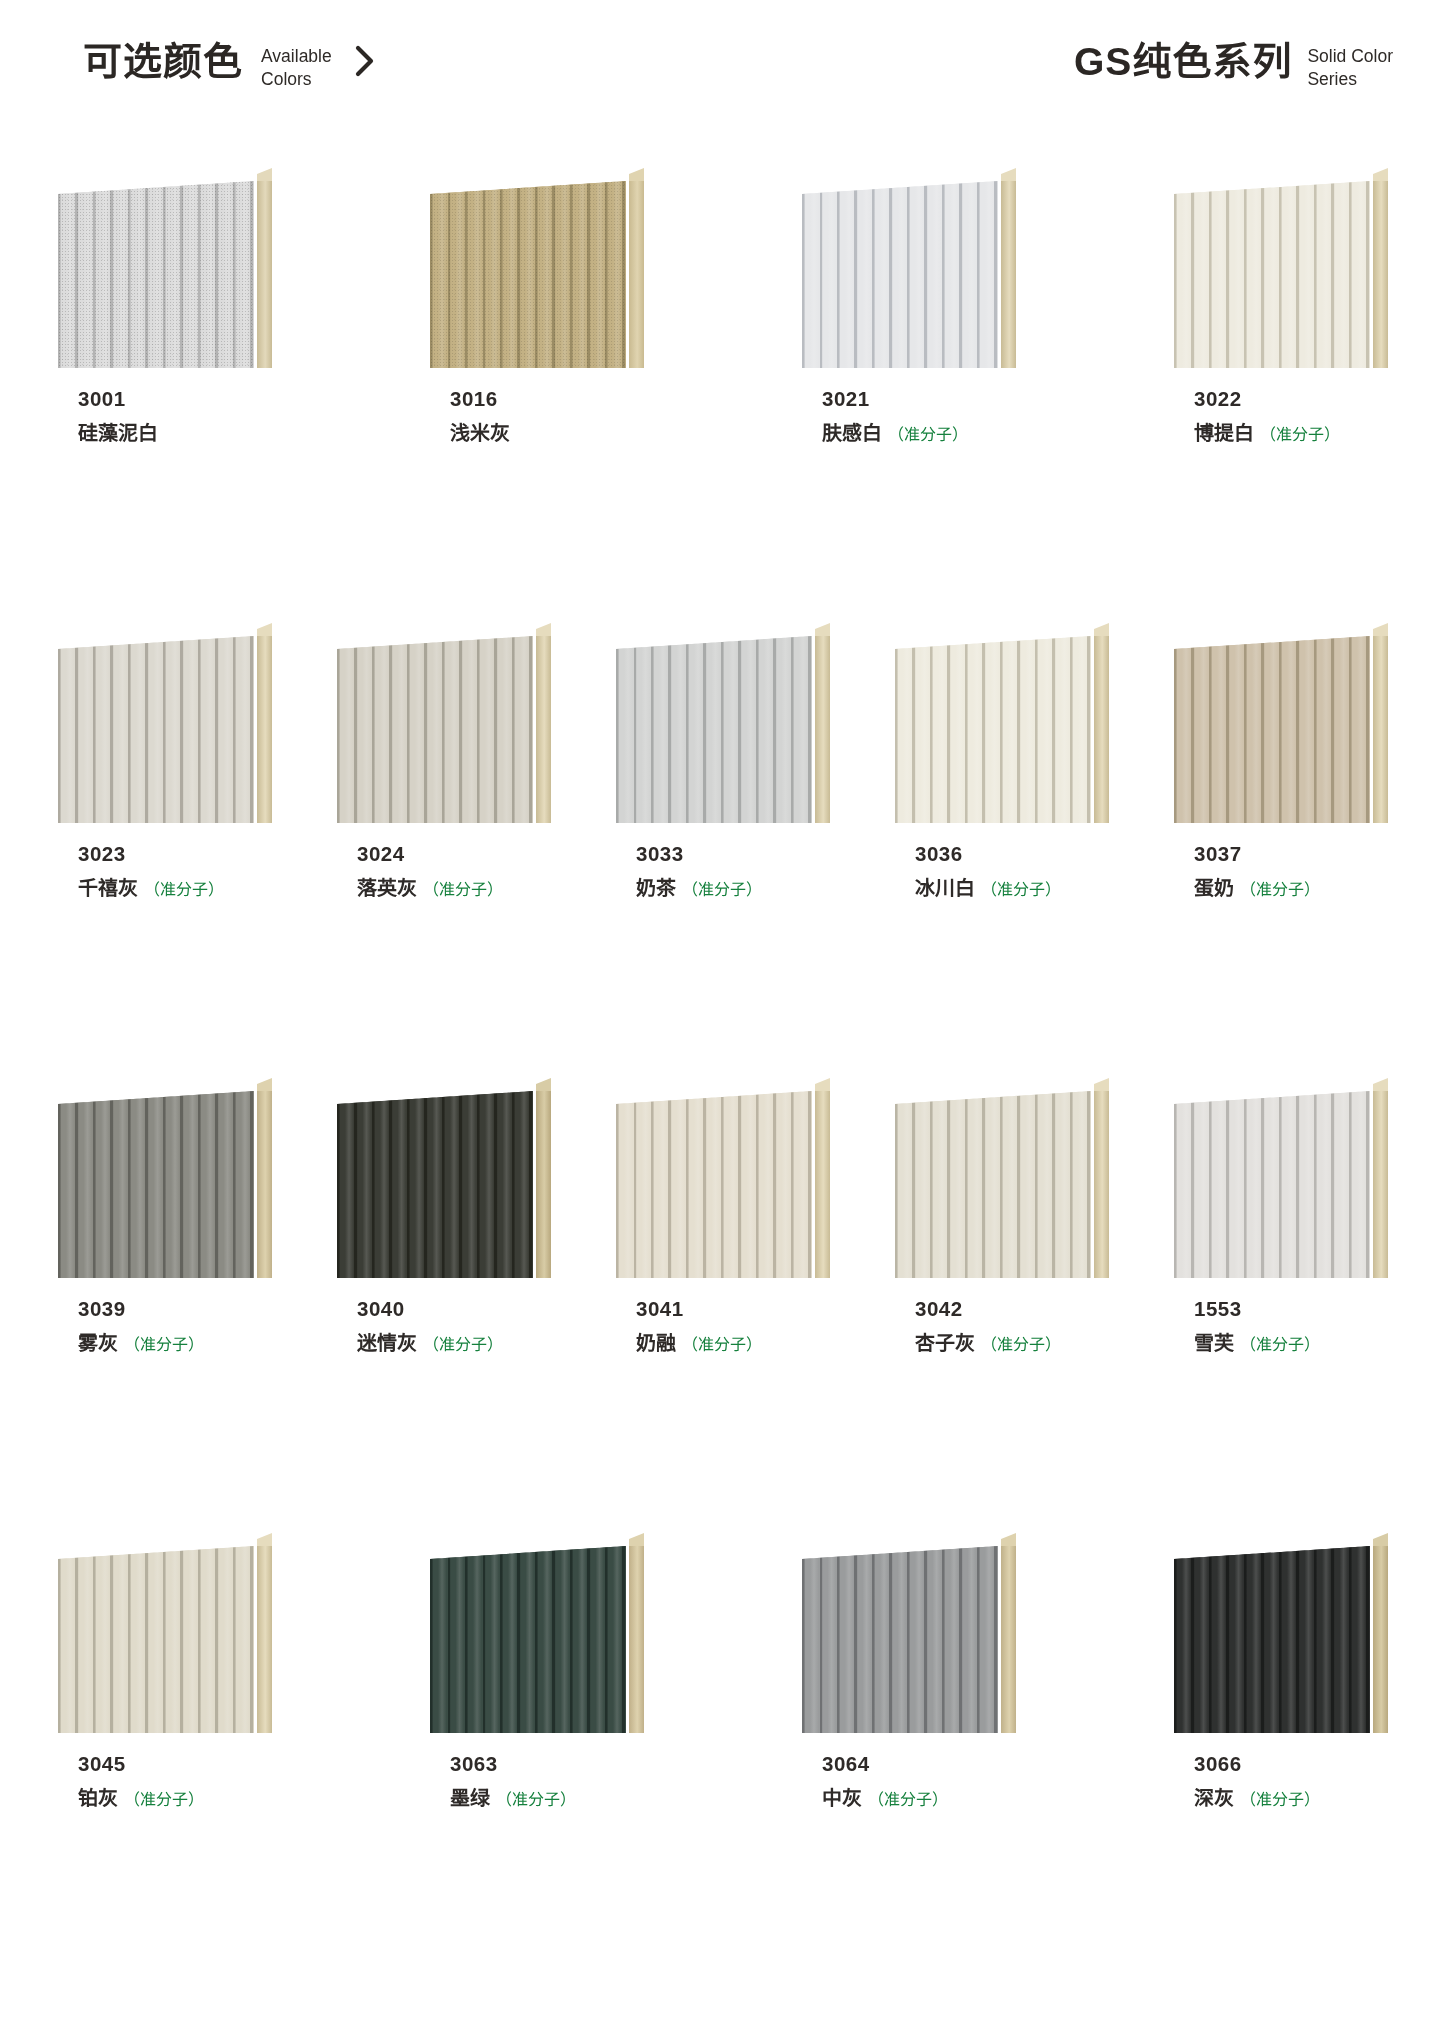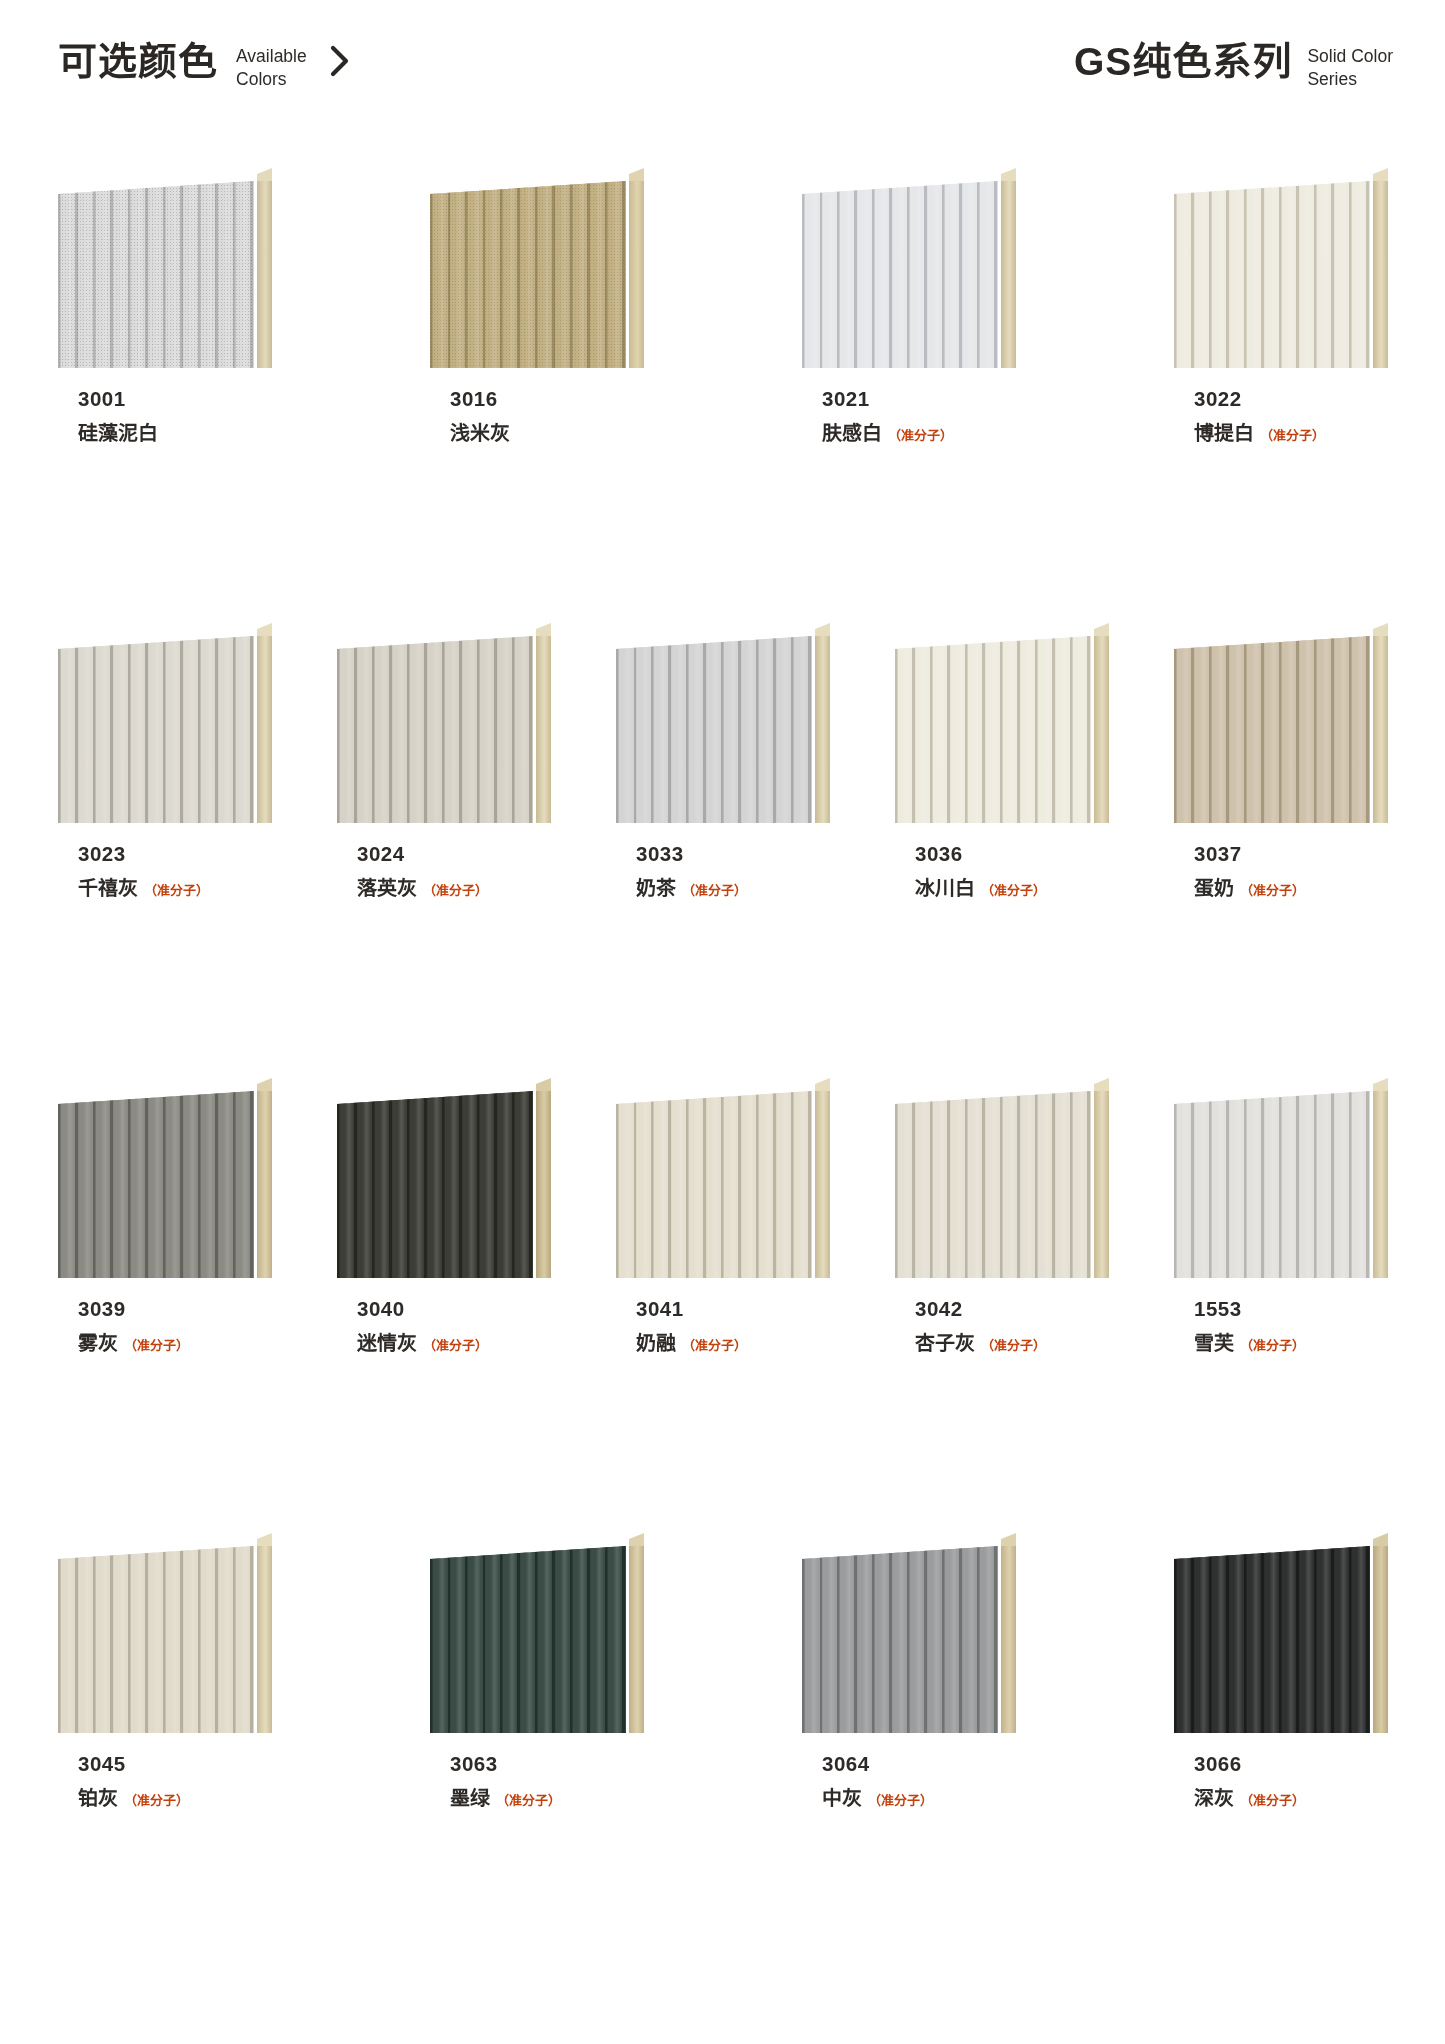--- a/index.html
+++ b/index.html
@@ -15,21 +15,21 @@
 
   
   .header {
     position:absolute; top:0; left:0; right:0; height:140px;
     display:flex; align-items:flex-start; justify-content:space-between;
     padding:42px 52px 0 58px;
   }
   .hdr-left, .hdr-right { display:flex; align-items:flex-start; }
   .hdr-cn {
     font-size:39px; font-weight:bold; letter-spacing:1px;
-    color:#2b2724; line-height:1.0; white-space:nowrap;
+    color:#2b2724; line-height:1.0; white-space:nowrap;margin-left:25px;
   }
   .hdr-en {
     font-size:17.5px; line-height:1.32; color:#2e2a27;
     font-weight:400; white-space:nowrap;
   }
   .hdr-left .hdr-en { margin-left:18px; margin-top:3px; }
   .hdr-right .hdr-en { margin-left:15px; margin-top:3px; }
   .chevron {
     margin-left:20px; margin-top:2px;
     width:26px; height:34px;
@@ -115,22 +115,22 @@
     letter-spacing:0.5px; line-height:1.25;
     white-space:nowrap;
   }
   .name {
     margin-top:9px;
     font-size:20px; font-weight:bold; color:#2e2a28;
     line-height:1.25; white-space:nowrap;
     display:flex; align-items:baseline;
   }
   .name .suffix {
-    font-size:13px; font-weight:bold; margin-left:6px;
-    color:#c2410c;
+    font-size:16px; font-weight:normal; margin-left:6px;
+    color:#15803d;
   }
   .name .suffix:empty { display:none; }
 </style>
 </head>
 <body>
 
 <div class="header">
 
   <div class="hdr-left">
     <div class="hdr-cn">可选颜色</div>

